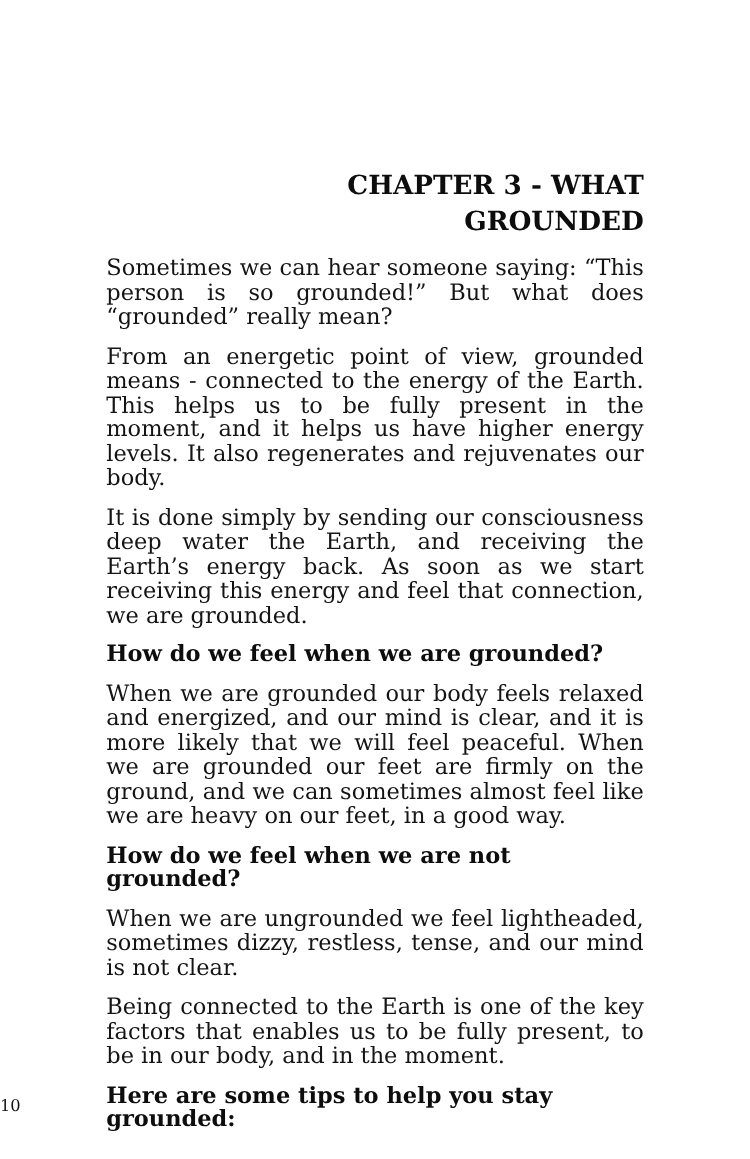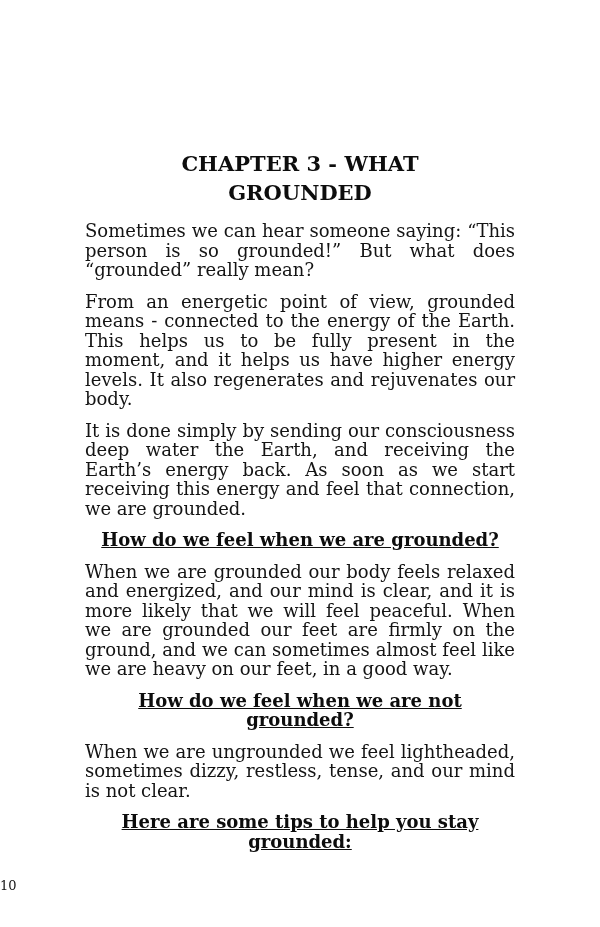--- a/index.html
+++ b/index.html
@@ -15,43 +15,42 @@
     color: #111111;
     font-family: "DejaVu Serif", "Liberation Serif", serif;
     overflow: hidden;
   }
   .inner {
     width: 430px;
     margin: 0 auto;
     padding-top: 133px;
   }
   h1.chapter-title {
-    margin: 16px 0 14px 0;
+    margin: 0 0 14px 0;
     font-size: 21px;
     line-height: 29px;
     font-weight: bold;
-    text-align: center;
+    text-align: right;
     color: #0d0d0d;
   }
   h1.chapter-title .tline {
     display: block;
   }
   .content p {
     margin: 0 0 12px 0;
     font-size: 18px;
     line-height: 19.5px;
     text-align: justify;
     text-justify: inter-word;
     color: #141414;
   }
   .content p.subhead {
     font-weight: bold;
-    text-align: center;
+    text-align: left;
     color: #0d0d0d;
-    text-decoration: underline;
   }
   .pagenum {
     position: absolute;
     left: 0;
     bottom: 34px;
     width: 100%;
     text-align: left;
     font-size: 13px;
     color: #141414;
   }
@@ -68,19 +67,20 @@
     </h1>
 
     <div class="content">
       <p>Sometimes we can hear someone saying: “This person is so grounded!” But what does “grounded” really mean?</p>
       <p>From an energetic point of view, grounded means - connected to the energy of the Earth. This helps us to be fully present in the moment, and it helps us have higher energy levels. It also regenerates and rejuvenates our body.</p>
       <p>It is done simply by sending our consciousness deep water the Earth, and receiving the Earth’s energy back. As soon as we start receiving this energy and feel that connection, we are grounded.</p>
       <p class="subhead">How do we feel when we are grounded?</p>
       <p>When we are grounded our body feels relaxed and energized, and our mind is clear, and it is more likely that we will feel peaceful. When we are grounded our feet are firmly on the ground, and we can sometimes almost feel like we are heavy on our feet, in a good way.</p>
       <p class="subhead">How do we feel when we are not grounded?</p>
       <p>When we are ungrounded we feel lightheaded, sometimes dizzy, restless, tense, and our mind is not clear.</p>
+      <p>Being connected to the Earth is one of the key factors that enables us to be fully present, to be in our body, and in the moment.</p>
       <p class="subhead">Here are some tips to help you stay grounded:</p>
     </div>
 
   </div>
 
   <div class="pagenum">10</div>
 </div>
 
 </body></html>

